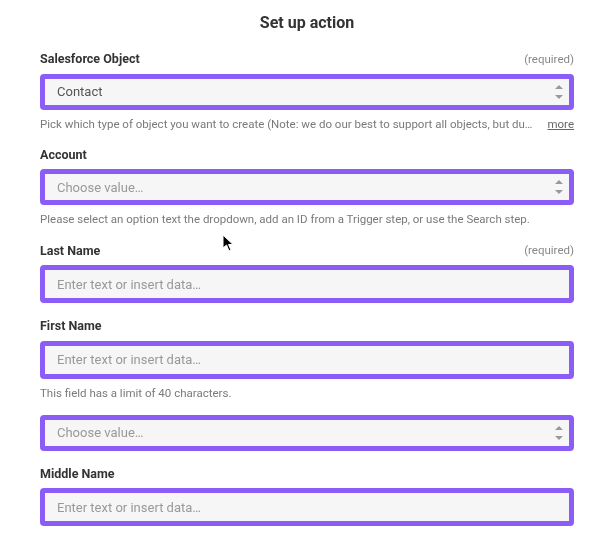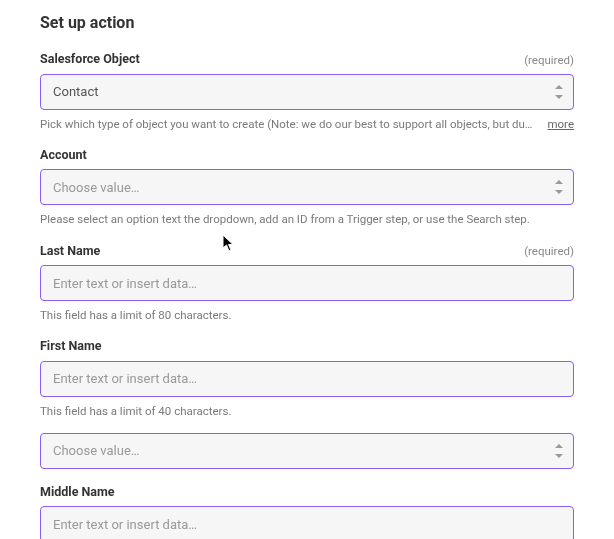--- a/index.html
+++ b/index.html
@@ -12,45 +12,46 @@
     line-height: 1.4;
   }
   .panel {
     padding: 12px 40px 0 40px;
   }
   h2.page-title {
     font-size: 16px;
     font-weight: 700;
     color: #333;
     margin-bottom: 16px;
+    text-align: center;
   }
   .field-block { margin-bottom: 14px; }
   .field-header {
     display: flex;
     justify-content: space-between;
-    align-items: flex-end;
+    align-items: center;
     margin-bottom: 6px;
   }
   .field-label {
     font-size: 12.5px;
     font-weight: 700;
     color: #333;
   }
   .required {
     font-size: 11.5px;
     color: #888;
   }
   .select-wrap, .text-wrap {
     position: relative;
     width: 100%;
   }
   .select-input, .text-input {
     width: 100%;
     height: 36px;
-    border: 1px solid #8b5cf6;
+    border: 5px solid #8b5cf6;
     border-radius: 4px;
     background: #f6f6f6;
     padding: 0 36px 0 12px;
     font-size: 13px;
     color: #333;
     outline: none;
     font-family: inherit;
   }
   .text-input { padding: 14px 12px; }
   .select-input.has-value { color: #555; }
@@ -128,23 +129,20 @@
   </div>
 
   <div class="field-block">
     <div class="field-header">
       <span class="field-label">Last Name</span>
       <span class="required">(required)</span>
     </div>
     <div class="text-wrap">
       <input class="text-input" type="text" placeholder="Enter text or insert data…" style="">
     </div>
-    <div class="helper">
-      <span class="helper-text">This field has a limit of 80 characters.</span>
-    </div>
   </div>
 
   <div class="field-block">
     <div class="field-header">
       <span class="field-label">First Name</span>
     </div>
     <div class="text-wrap">
       <input class="text-input" type="text" placeholder="Enter text or insert data…" style="">
     </div>
     <div class="helper">

